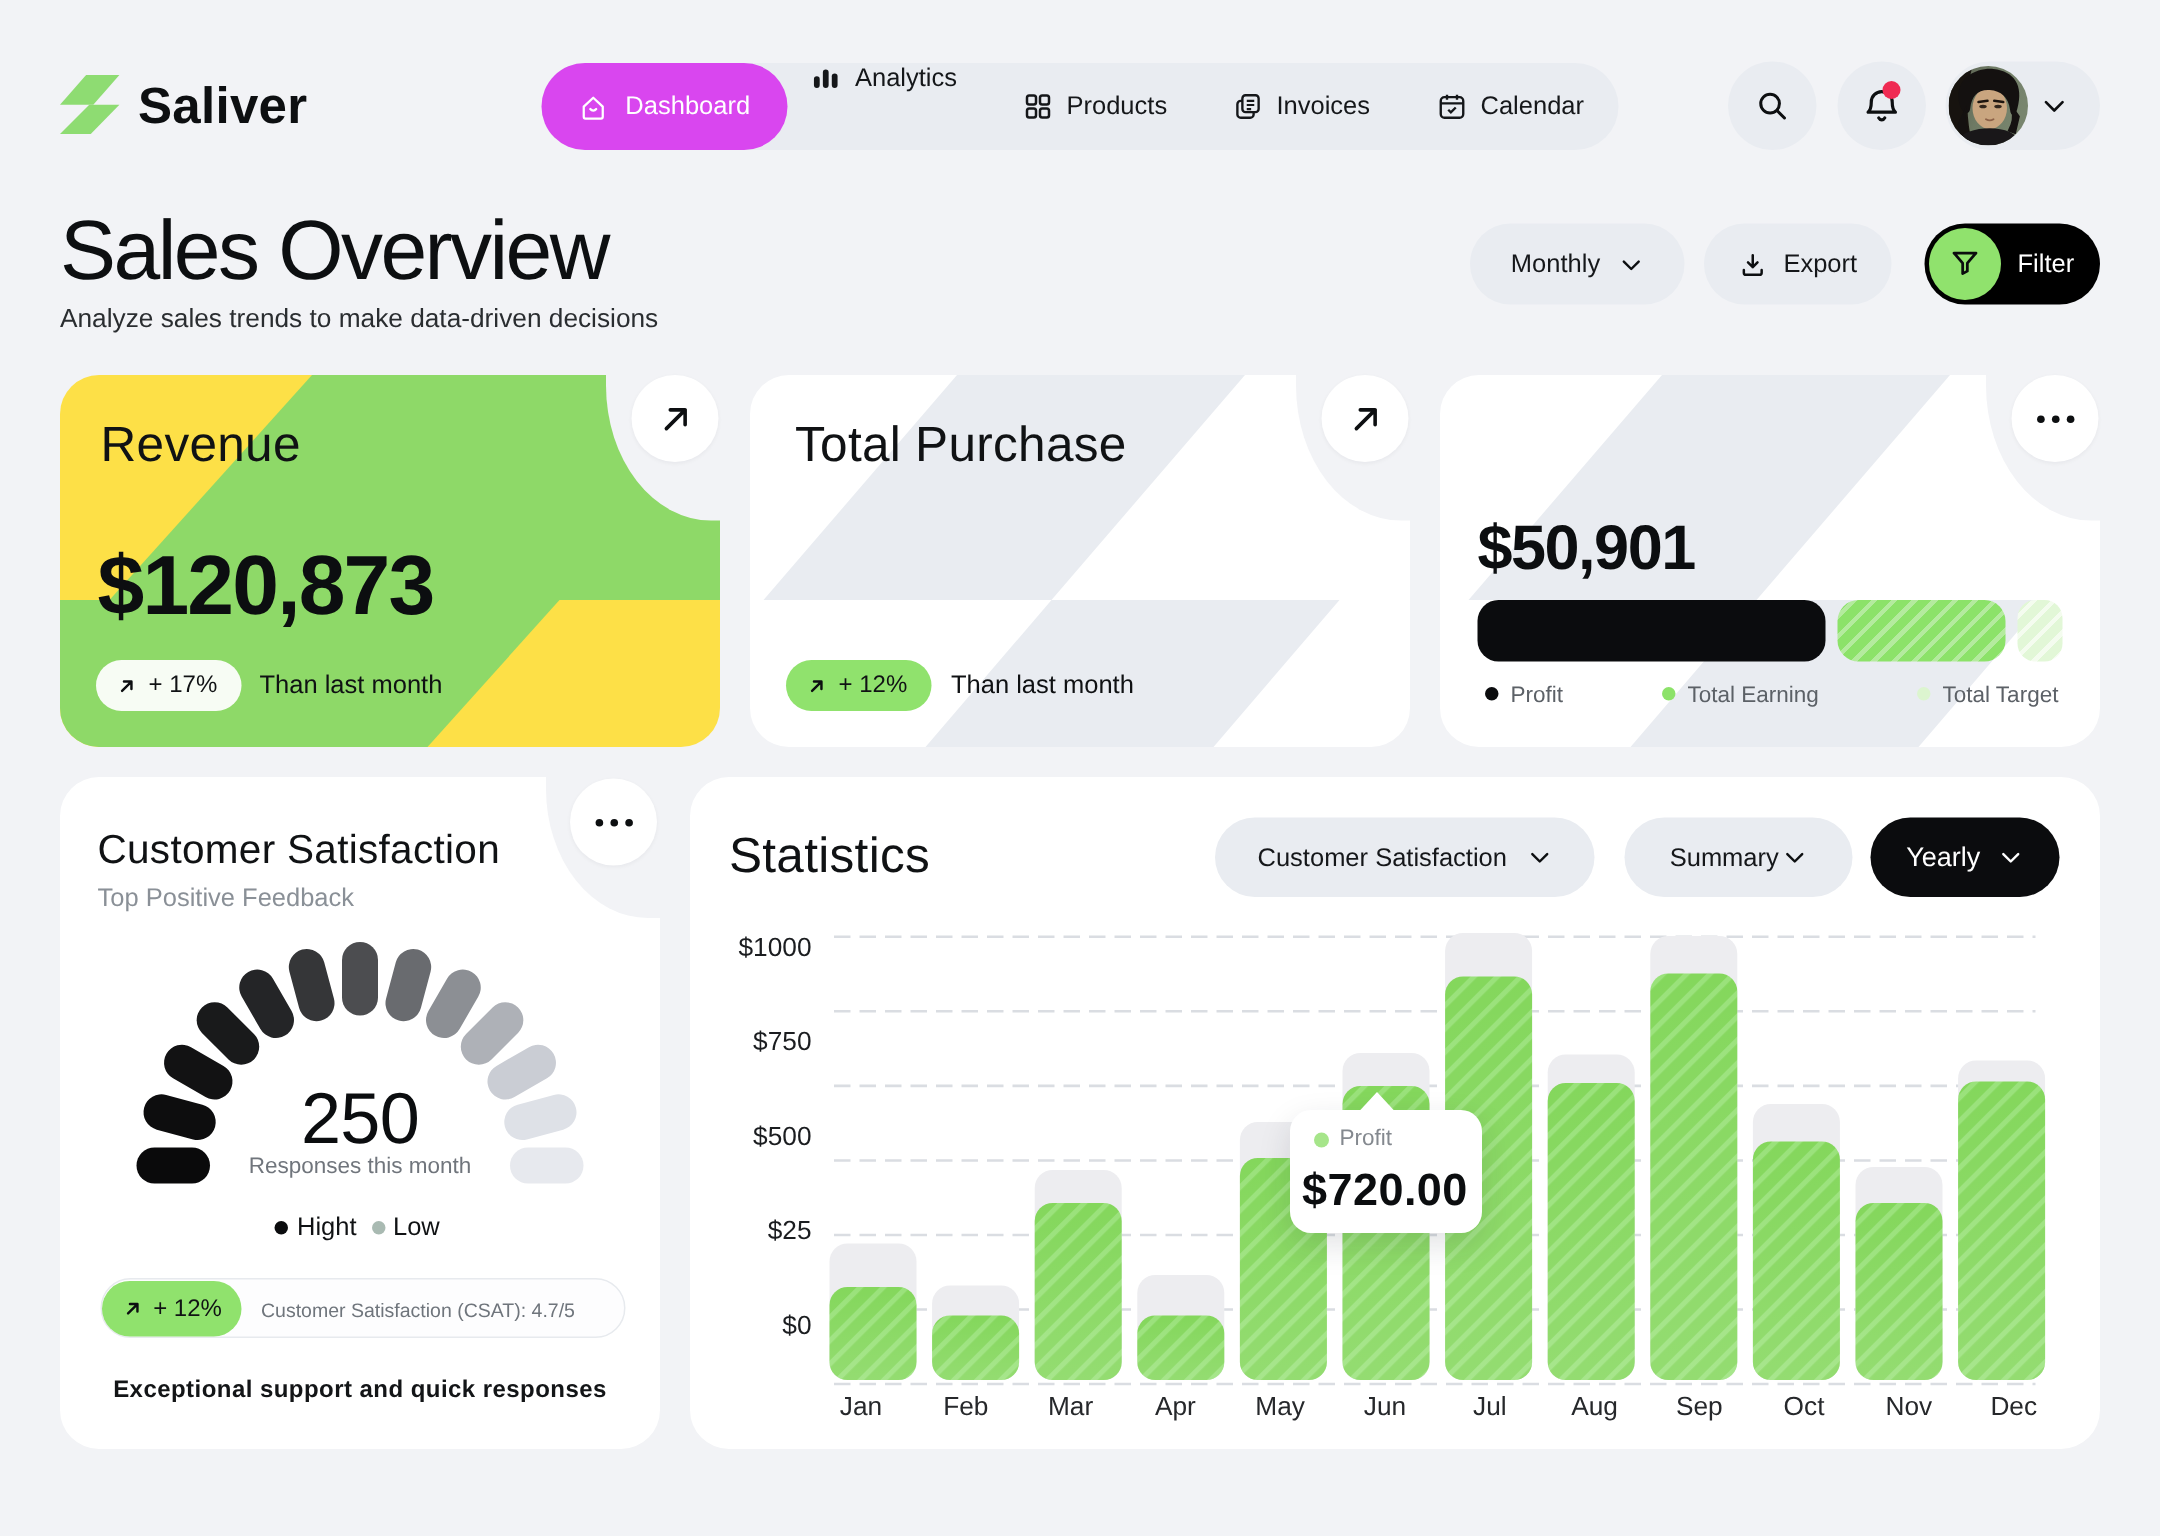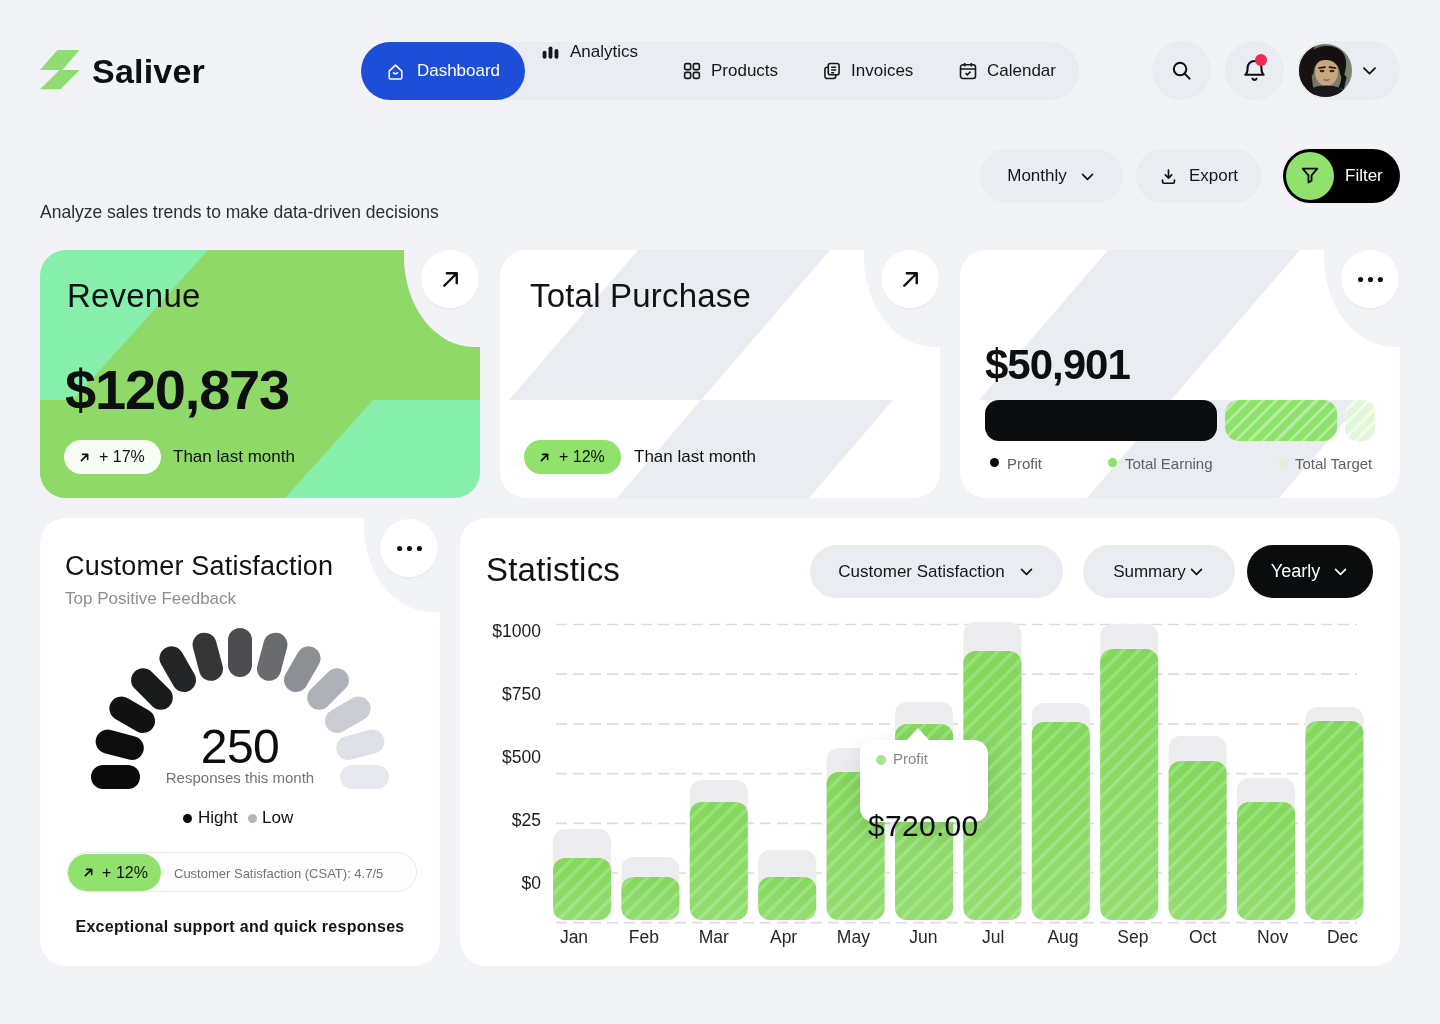--- a/index.html
+++ b/index.html
@@ -22,21 +22,21 @@
 
   <div class="abs" id="logo" style="left:38px;top:48px;width:44px;height:44px;">
     <svg width="44" height="44" viewBox="0 0 44 44">
       <polygon points="19.4,2 41.6,2 24.2,21.9 2,21.9" fill="#8edc72"></polygon>
       <polygon points="21.5,21.9 41.6,21.9 22.5,41.3 2,41.3" fill="#8edc72"></polygon>
     </svg>
   </div>
   <div class="abs" style="left:92px;top:52px;font-size:34px;font-weight:700;letter-spacing:0.2px;color:#0d0f11;">Saliver</div>
 
   <div class="abs graybg" id="nav" style="left:361px;top:42px;width:718px;height:58px;border-radius:29px;"></div>
-  <div class="abs" id="navdash" style="left:361px;top:42px;width:164px;height:58px;border-radius:29px;background:#1d4ed8;display:flex;align-items:center;justify-content:center;gap:12px;color:#fff;font-size:17px;">
+  <div class="abs" id="navdash" style="left:361px;top:42px;width:164px;height:58px;border-radius:29px;background:#d946ef;display:flex;align-items:center;justify-content:center;gap:12px;color:#fff;font-size:17px;">
     <svg width="19" height="19" viewBox="0 0 24 24" fill="none" stroke="#fff" stroke-width="1.9" stroke-linecap="round" stroke-linejoin="round">
         <path d="M4 11.5 12 4l8 7.5V20a1.5 1.5 0 0 1-1.5 1.5h-13A1.5 1.5 0 0 1 4 20Z"></path>
         <path d="M9.5 13.5c.7.9 1.5 1.3 2.5 1.3s1.8-.4 2.5-1.3"></path>
       </svg>
     <span>Dashboard</span>
   </div>
   <div class="abs navitem" style="left:540px;top:42px;height:58px;display:flex;align-items:flex-start;gap:9px;font-size:17px;">
     <svg width="21" height="21" viewBox="0 0 24 24" fill="#15171a">
         <rect x="3" y="10" width="4.4" height="9" rx="2.2"></rect>
         <rect x="9.8" y="5" width="4.4" height="14" rx="2.2"></rect>
@@ -105,20 +105,21 @@
       <path d="M25,35.5 q2.5 1.5 5 0" stroke="#8d6248" stroke-width="1.3" fill="none" stroke-linecap="round"></path>
       <path d="M2,53 C8,44 18,41.5 27.5,41.5 C37,41.5 46,44.5 50,53 Z" fill="#191719"></path>
     </svg>
   </div>
   <div class="abs" style="left:1360px;top:61px;">
     <svg width="19" height="19" viewBox="0 0 24 24" fill="none" stroke="#0d0f11" stroke-width="2.2" stroke-linecap="round" stroke-linejoin="round">
         <path d="m5 9 7 7 7-7"></path>
       </svg>
   </div>
 
+  <div class="abs" style="left:40px;top:134px;font-size:56px;font-weight:500;letter-spacing:-1.7px;color:#0d0f11;">Sales Overview</div>
   <div class="abs" style="left:40px;top:202px;font-size:17.5px;color:#2a2d30;">Analyze sales trends to make data-driven decisions</div>
 
   <div class="abs graybg" style="left:980px;top:149px;width:143px;height:54px;border-radius:27px;display:flex;align-items:center;justify-content:center;gap:12px;font-size:17px;">
     <span>Monthly</span>
     <svg width="17" height="17" viewBox="0 0 24 24" fill="none" stroke="#0d0f11" stroke-width="2.3" stroke-linecap="round" stroke-linejoin="round">
         <path d="m5 9 7 7 7-7"></path>
       </svg>
   </div>
   <div class="abs graybg" style="left:1136px;top:149px;width:125px;height:54px;border-radius:27px;display:flex;align-items:center;justify-content:center;gap:11px;font-size:17px;">
     <svg width="19" height="19" viewBox="0 0 24 24" fill="none" stroke="#0d0f11" stroke-width="2.1" stroke-linecap="round" stroke-linejoin="round">
@@ -129,21 +130,21 @@
   </div>
   <div class="abs" style="left:1283px;top:149px;width:117px;height:54px;border-radius:27px;background:#000000;">
     <div class="abs" style="left:3px;top:3px;width:48px;height:48px;border-radius:50%;background:#90e26d;display:flex;align-items:center;justify-content:center;">
       <svg width="22" height="22" viewBox="0 0 24 24" fill="none" stroke="#0b0c0e" stroke-width="2" stroke-linejoin="round">
           <path d="M4 4h16l-6.3 7.4v5.8L10.3 19v-7.6Z"></path>
         </svg>
     </div>
     <div class="abs" style="left:62px;top:17px;font-size:17px;color:#fff;">Filter</div>
   </div>
 
-  <div class="card" id="cardRevenue" style="left:40px;top:250px;width:440px;height:248px;background:#86efac;overflow:visible;">
+  <div class="card" id="cardRevenue" style="left:40px;top:250px;width:440px;height:248px;background:#fde047;overflow:visible;">
     <svg class="abs" style="left:0;top:0;border-radius:26px;" width="440" height="248" viewBox="0 0 440 248">
       <polygon points="168,0 440,0 440,150 33,150" fill="#8ed968"></polygon>
       <polygon points="-100,150 333,150 245,248 -188,248" fill="#8ed968"></polygon>
     </svg>
     <div class="cardtitle" style="left:27px;top:27px;">Revenue</div>
     <div class="bignum" style="left:25px;top:107px;font-size:56px;letter-spacing:-1.2px;">$120,873</div>
     <div class="badge" style="left:24px;top:190px;background:#f7fcf4;">
       <svg width="15" height="15" viewBox="0 0 24 24" fill="none" stroke="#0d0f11" stroke-width="2.6" stroke-linecap="round" stroke-linejoin="round">
           <path d="M7 17 17 7M9 7h8v8"></path>
         </svg>
@@ -335,17 +336,17 @@
     <div class="abs" style="left:787px;top:27px;width:126px;height:53px;border-radius:27px;background:#0b0c0e;display:flex;align-items:center;justify-content:center;gap:12px;font-size:17px;color:#fff;">
       <span style="font-size:18px;">Yearly</span>
       <svg width="17" height="17" viewBox="0 0 24 24" fill="none" stroke="#fff" stroke-width="2.3" stroke-linecap="round" stroke-linejoin="round">
           <path d="m5 9 7 7 7-7"></path>
         </svg>
     </div>
     <div class="abs" style="left:400px;top:222px;width:128px;height:82px;border-radius:14px;background:#fff;box-shadow:0 8px 22px rgba(30,35,44,0.13);">
       <div class="abs" style="left:46px;top:-12px;width:0;height:0;border-left:12px solid transparent;border-right:12px solid transparent;border-bottom:13px solid #fff;"></div>
       <div class="abs" style="left:16px;top:15px;width:10px;height:10px;border-radius:50%;background:#a6e58a;"></div>
       <div class="abs" style="left:33px;top:10px;font-size:15px;color:#84898f;">Profit</div>
-      <div class="abs" style="left:8px;top:37px;font-size:30px;font-weight:400;color:#0b0d0f;letter-spacing:0.3px;margin-top:32px;">$720.00</div>
+      <div class="abs" style="left:8px;top:37px;font-size:30px;font-weight:700;color:#0b0d0f;letter-spacing:0.3px;">$720.00</div>
     </div>
   </div>
 
 </div>
 
 </body></html>

